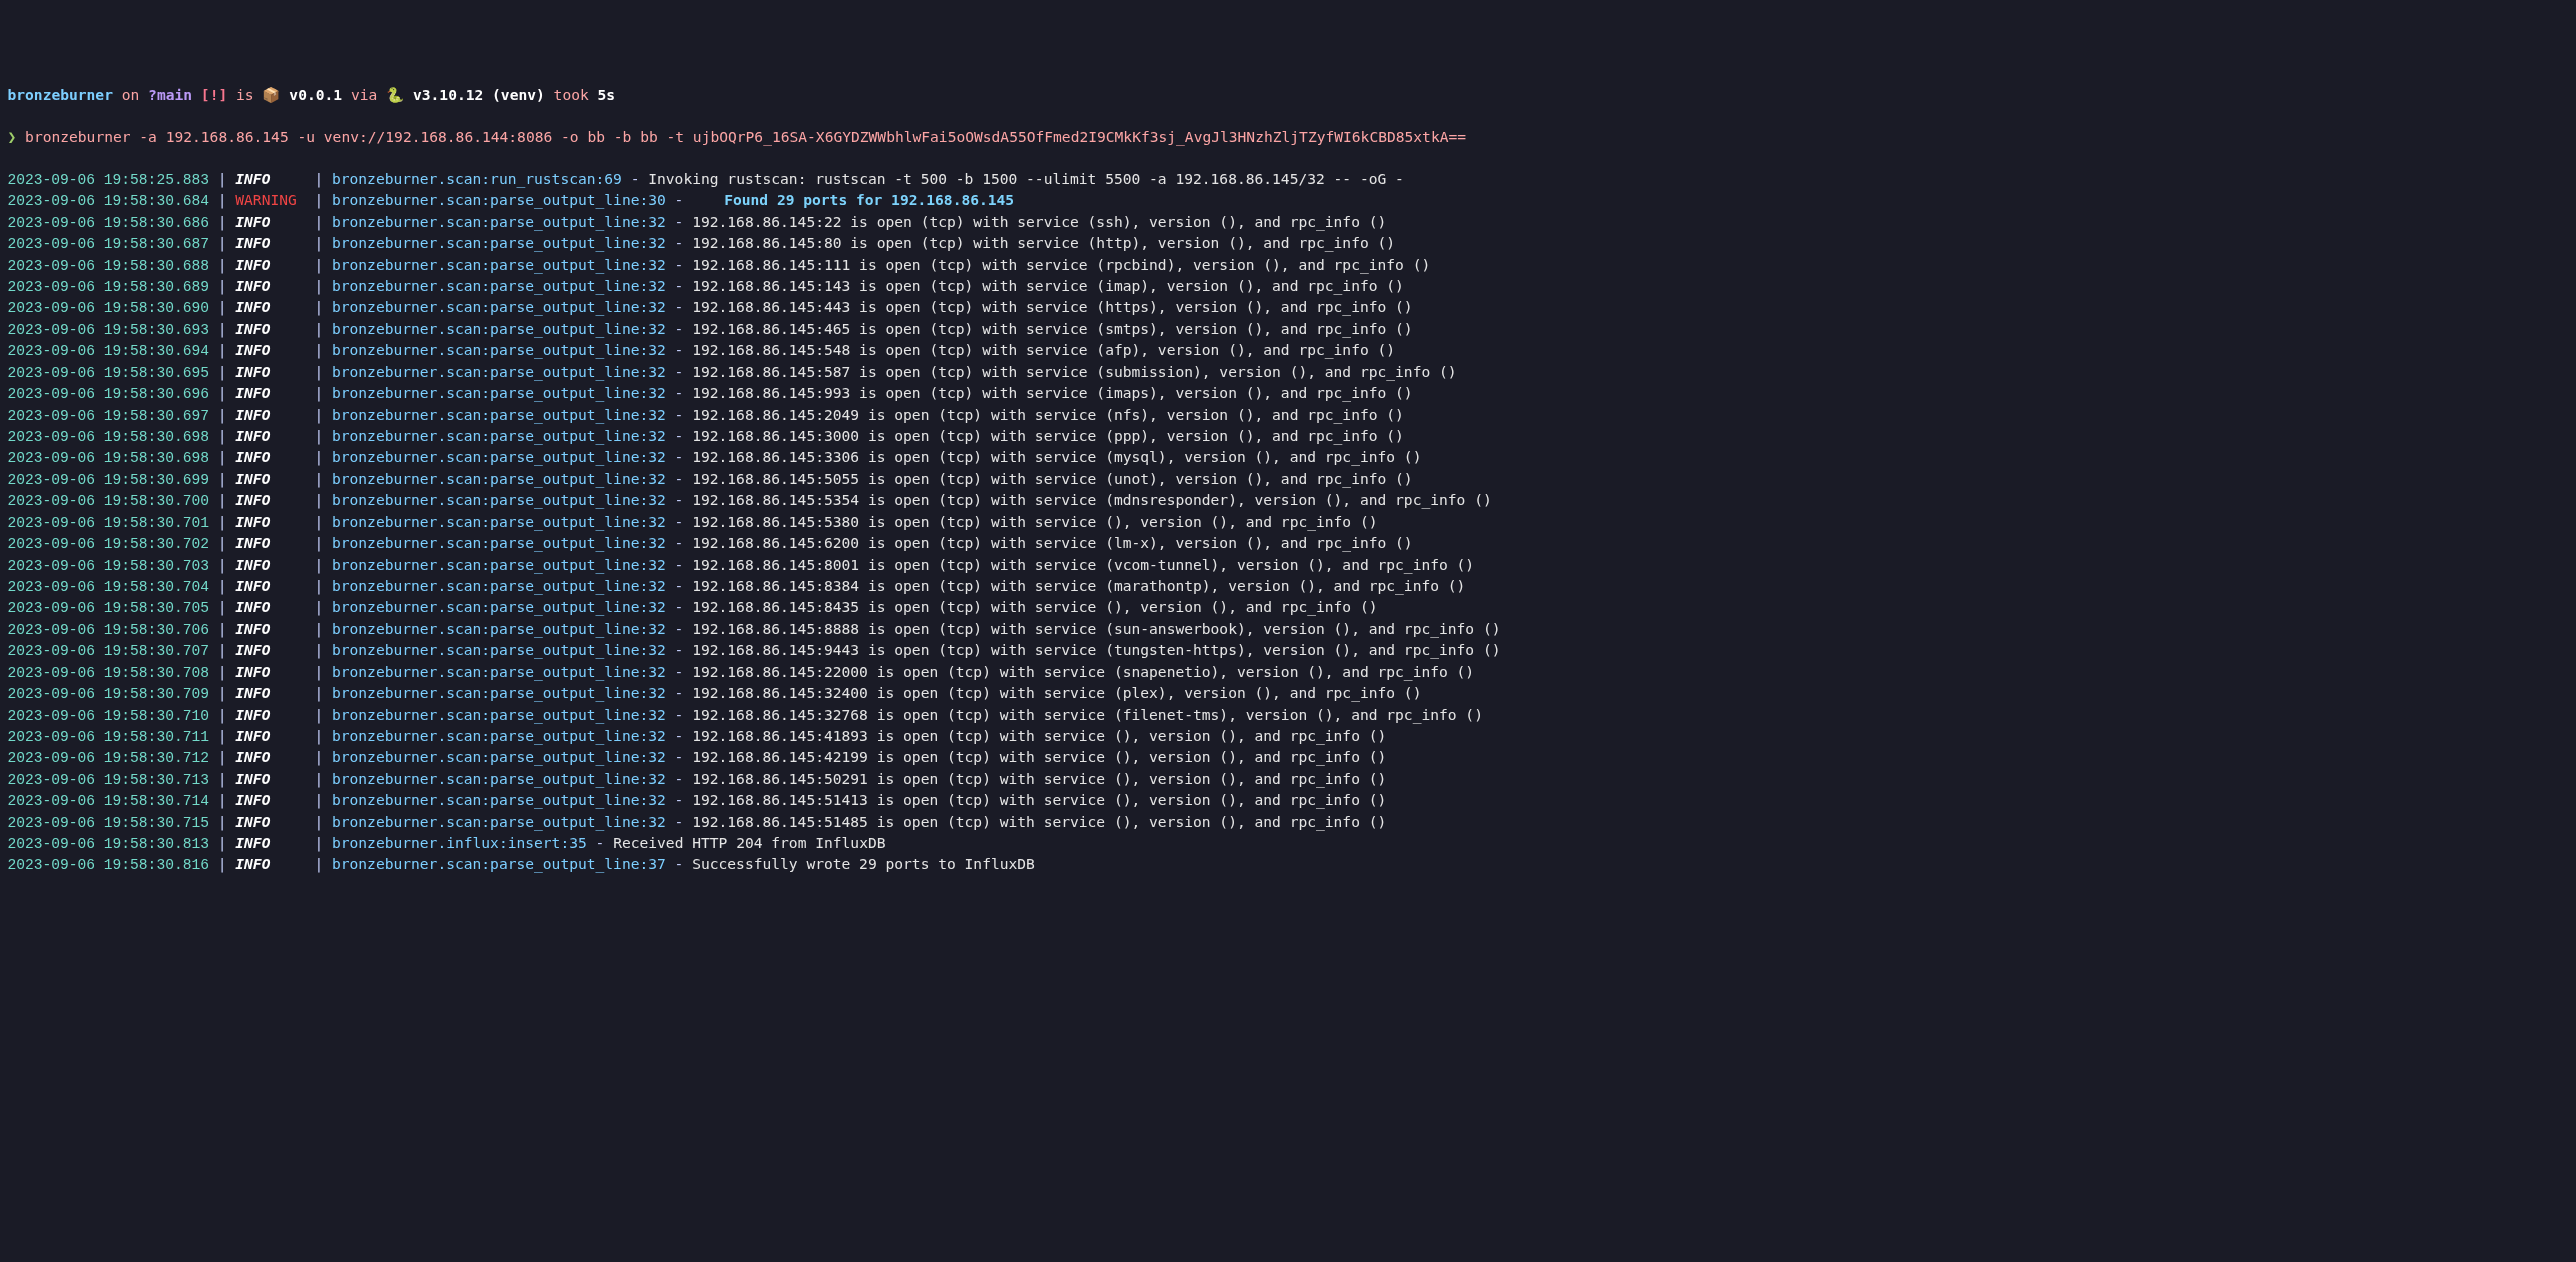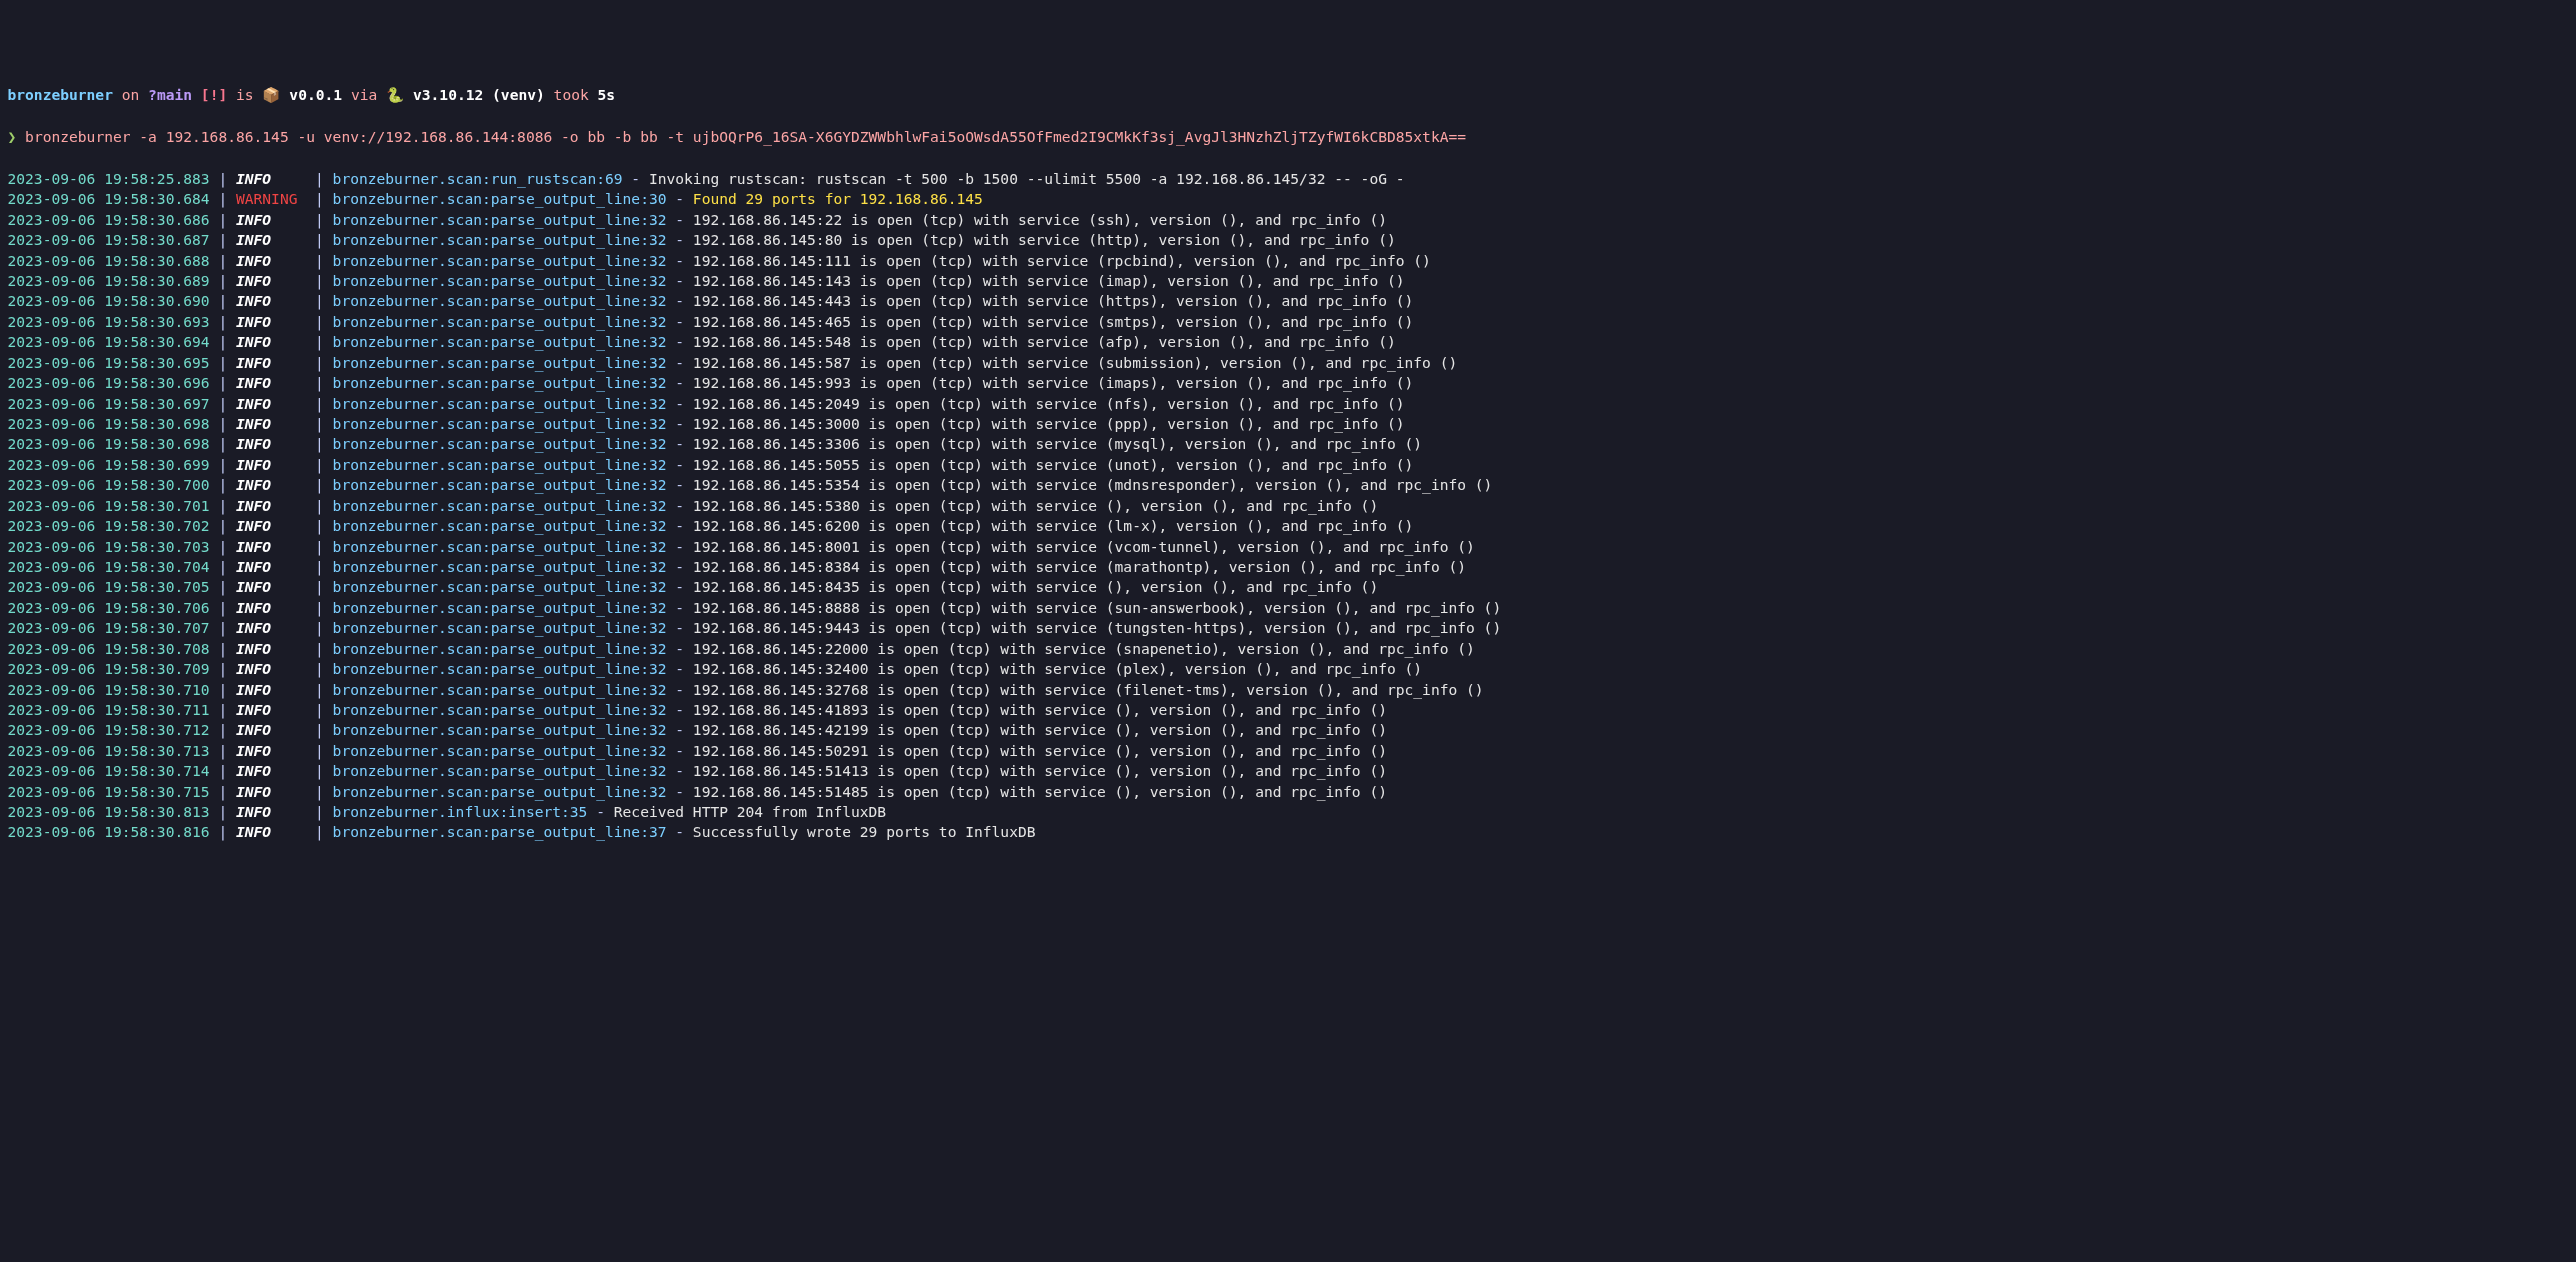--- a/index.html
+++ b/index.html
@@ -15,26 +15,26 @@
   }
   .prompt-line { margin-bottom: 0.9px; }
   .c-dir { color: #7dcfff; }
   .c-white { color: #fca5a5; margin-top: 19px; }
   .c-purple { color: #bb9af7; }
   .c-red { color: #f7768e; }
   .c-green { color: #9ece6a; }
   .c-olive { color: #ffffff; }
   .c-bold { font-weight: bold; }
   .log-line { white-space: pre; }
-  .ts { color: #73daca; }
+  .ts { color: #73daca; font-family: Liberation Mono, monospace; }
   .lvl-info { color: #ffffff; font-weight: bold; font-style: italic; }
   .lvl-warn { color: #ef4444; font-weight: normal; }
   .src { color: #7dcfff; margin-top: 40px; }
   .msg-white { color: #e5e5e5; font-weight: normal; text-align: center; }
-  .msg-orange { color: #fde047; font-weight: normal; }
+  .msg-orange { color: #7dd3fc; font-weight: bold; margin-left: 32px; }
   .sep { color: #c0caf5; }
 </style>
 </head>
 <body>
 
 
 
 <div class="prompt-line"><span class="c-dir c-bold">bronzeburner</span> <span class="c-white">on</span> <span class="c-purple c-bold"><span>?</span></span><span class="c-purple c-bold">main</span> <span class="c-red c-bold">[!]</span> <span class="c-white">is</span> <span>📦</span> <span class="c-olive c-bold">v0.0.1</span> <span class="c-white">via</span> <span>🐍</span> <span class="c-olive c-bold">v3.10.12 (venv)</span> <span class="c-white">took</span> <span class="c-olive c-bold">5s</span></div>
 <div class="prompt-line"><span class="c-green c-bold">❯</span> <span class="c-white">bronzeburner -a 192.168.86.145 -u venv://192.168.86.144:8086 -o bb -b bb -t ujbOQrP6_16SA-X6GYDZWWbhlwFai5oOWsdA55OfFmed2I9CMkKf3sj_AvgJl3HNzhZljTZyfWI6kCBD85xtkA==</span></div>
 <div id="log-output"><div class="log-line"><span class="ts">2023-09-06 19:58:25.883</span><span class="sep"> | </span><span class="lvl-info">INFO    </span><span class="sep"> | </span><span class="src">bronzeburner.scan:run_rustscan:69</span><span class="sep"> - </span><span class="msg-white">Invoking rustscan: rustscan -t 500 -b 1500 --ulimit 5500 -a 192.168.86.145/32 -- -oG -</span></div><div class="log-line"><span class="ts">2023-09-06 19:58:30.684</span><span class="sep"> | </span><span class="lvl-warn">WARNING </span><span class="sep"> | </span><span class="src">bronzeburner.scan:parse_output_line:30</span><span class="sep"> - </span><span class="msg-orange">Found 29 ports for 192.168.86.145</span></div><div class="log-line"><span class="ts">2023-09-06 19:58:30.686</span><span class="sep"> | </span><span class="lvl-info">INFO    </span><span class="sep"> | </span><span class="src">bronzeburner.scan:parse_output_line:32</span><span class="sep"> - </span><span class="msg-white">192.168.86.145:22 is open (tcp) with service (ssh), version (), and rpc_info ()</span></div><div class="log-line"><span class="ts">2023-09-06 19:58:30.687</span><span class="sep"> | </span><span class="lvl-info">INFO    </span><span class="sep"> | </span><span class="src">bronzeburner.scan:parse_output_line:32</span><span class="sep"> - </span><span class="msg-white">192.168.86.145:80 is open (tcp) with service (http), version (), and rpc_info ()</span></div><div class="log-line"><span class="ts">2023-09-06 19:58:30.688</span><span class="sep"> | </span><span class="lvl-info">INFO    </span><span class="sep"> | </span><span class="src">bronzeburner.scan:parse_output_line:32</span><span class="sep"> - </span><span class="msg-white">192.168.86.145:111 is open (tcp) with service (rpcbind), version (), and rpc_info ()</span></div><div class="log-line"><span class="ts">2023-09-06 19:58:30.689</span><span class="sep"> | </span><span class="lvl-info">INFO    </span><span class="sep"> | </span><span class="src">bronzeburner.scan:parse_output_line:32</span><span class="sep"> - </span><span class="msg-white">192.168.86.145:143 is open (tcp) with service (imap), version (), and rpc_info ()</span></div><div class="log-line"><span class="ts">2023-09-06 19:58:30.690</span><span class="sep"> | </span><span class="lvl-info">INFO    </span><span class="sep"> | </span><span class="src">bronzeburner.scan:parse_output_line:32</span><span class="sep"> - </span><span class="msg-white">192.168.86.145:443 is open (tcp) with service (https), version (), and rpc_info ()</span></div><div class="log-line"><span class="ts">2023-09-06 19:58:30.693</span><span class="sep"> | </span><span class="lvl-info">INFO    </span><span class="sep"> | </span><span class="src">bronzeburner.scan:parse_output_line:32</span><span class="sep"> - </span><span class="msg-white">192.168.86.145:465 is open (tcp) with service (smtps), version (), and rpc_info ()</span></div><div class="log-line"><span class="ts">2023-09-06 19:58:30.694</span><span class="sep"> | </span><span class="lvl-info">INFO    </span><span class="sep"> | </span><span class="src">bronzeburner.scan:parse_output_line:32</span><span class="sep"> - </span><span class="msg-white">192.168.86.145:548 is open (tcp) with service (afp), version (), and rpc_info ()</span></div><div class="log-line"><span class="ts">2023-09-06 19:58:30.695</span><span class="sep"> | </span><span class="lvl-info">INFO    </span><span class="sep"> | </span><span class="src">bronzeburner.scan:parse_output_line:32</span><span class="sep"> - </span><span class="msg-white">192.168.86.145:587 is open (tcp) with service (submission), version (), and rpc_info ()</span></div><div class="log-line"><span class="ts">2023-09-06 19:58:30.696</span><span class="sep"> | </span><span class="lvl-info">INFO    </span><span class="sep"> | </span><span class="src">bronzeburner.scan:parse_output_line:32</span><span class="sep"> - </span><span class="msg-white">192.168.86.145:993 is open (tcp) with service (imaps), version (), and rpc_info ()</span></div><div class="log-line"><span class="ts">2023-09-06 19:58:30.697</span><span class="sep"> | </span><span class="lvl-info">INFO    </span><span class="sep"> | </span><span class="src">bronzeburner.scan:parse_output_line:32</span><span class="sep"> - </span><span class="msg-white">192.168.86.145:2049 is open (tcp) with service (nfs), version (), and rpc_info ()</span></div><div class="log-line"><span class="ts">2023-09-06 19:58:30.698</span><span class="sep"> | </span><span class="lvl-info">INFO    </span><span class="sep"> | </span><span class="src">bronzeburner.scan:parse_output_line:32</span><span class="sep"> - </span><span class="msg-white">192.168.86.145:3000 is open (tcp) with service (ppp), version (), and rpc_info ()</span></div><div class="log-line"><span class="ts">2023-09-06 19:58:30.698</span><span class="sep"> | </span><span class="lvl-info">INFO    </span><span class="sep"> | </span><span class="src">bronzeburner.scan:parse_output_line:32</span><span class="sep"> - </span><span class="msg-white">192.168.86.145:3306 is open (tcp) with service (mysql), version (), and rpc_info ()</span></div><div class="log-line"><span class="ts">2023-09-06 19:58:30.699</span><span class="sep"> | </span><span class="lvl-info">INFO    </span><span class="sep"> | </span><span class="src">bronzeburner.scan:parse_output_line:32</span><span class="sep"> - </span><span class="msg-white">192.168.86.145:5055 is open (tcp) with service (unot), version (), and rpc_info ()</span></div><div class="log-line"><span class="ts">2023-09-06 19:58:30.700</span><span class="sep"> | </span><span class="lvl-info">INFO    </span><span class="sep"> | </span><span class="src">bronzeburner.scan:parse_output_line:32</span><span class="sep"> - </span><span class="msg-white">192.168.86.145:5354 is open (tcp) with service (mdnsresponder), version (), and rpc_info ()</span></div><div class="log-line"><span class="ts">2023-09-06 19:58:30.701</span><span class="sep"> | </span><span class="lvl-info">INFO    </span><span class="sep"> | </span><span class="src">bronzeburner.scan:parse_output_line:32</span><span class="sep"> - </span><span class="msg-white">192.168.86.145:5380 is open (tcp) with service (), version (), and rpc_info ()</span></div><div class="log-line"><span class="ts">2023-09-06 19:58:30.702</span><span class="sep"> | </span><span class="lvl-info">INFO    </span><span class="sep"> | </span><span class="src">bronzeburner.scan:parse_output_line:32</span><span class="sep"> - </span><span class="msg-white">192.168.86.145:6200 is open (tcp) with service (lm-x), version (), and rpc_info ()</span></div><div class="log-line"><span class="ts">2023-09-06 19:58:30.703</span><span class="sep"> | </span><span class="lvl-info">INFO    </span><span class="sep"> | </span><span class="src">bronzeburner.scan:parse_output_line:32</span><span class="sep"> - </span><span class="msg-white">192.168.86.145:8001 is open (tcp) with service (vcom-tunnel), version (), and rpc_info ()</span></div><div class="log-line"><span class="ts">2023-09-06 19:58:30.704</span><span class="sep"> | </span><span class="lvl-info">INFO    </span><span class="sep"> | </span><span class="src">bronzeburner.scan:parse_output_line:32</span><span class="sep"> - </span><span class="msg-white">192.168.86.145:8384 is open (tcp) with service (marathontp), version (), and rpc_info ()</span></div><div class="log-line"><span class="ts">2023-09-06 19:58:30.705</span><span class="sep"> | </span><span class="lvl-info">INFO    </span><span class="sep"> | </span><span class="src">bronzeburner.scan:parse_output_line:32</span><span class="sep"> - </span><span class="msg-white">192.168.86.145:8435 is open (tcp) with service (), version (), and rpc_info ()</span></div><div class="log-line"><span class="ts">2023-09-06 19:58:30.706</span><span class="sep"> | </span><span class="lvl-info">INFO    </span><span class="sep"> | </span><span class="src">bronzeburner.scan:parse_output_line:32</span><span class="sep"> - </span><span class="msg-white">192.168.86.145:8888 is open (tcp) with service (sun-answerbook), version (), and rpc_info ()</span></div><div class="log-line"><span class="ts">2023-09-06 19:58:30.707</span><span class="sep"> | </span><span class="lvl-info">INFO    </span><span class="sep"> | </span><span class="src">bronzeburner.scan:parse_output_line:32</span><span class="sep"> - </span><span class="msg-white">192.168.86.145:9443 is open (tcp) with service (tungsten-https), version (), and rpc_info ()</span></div><div class="log-line"><span class="ts">2023-09-06 19:58:30.708</span><span class="sep"> | </span><span class="lvl-info">INFO    </span><span class="sep"> | </span><span class="src">bronzeburner.scan:parse_output_line:32</span><span class="sep"> - </span><span class="msg-white">192.168.86.145:22000 is open (tcp) with service (snapenetio), version (), and rpc_info ()</span></div><div class="log-line"><span class="ts">2023-09-06 19:58:30.709</span><span class="sep"> | </span><span class="lvl-info">INFO    </span><span class="sep"> | </span><span class="src">bronzeburner.scan:parse_output_line:32</span><span class="sep"> - </span><span class="msg-white">192.168.86.145:32400 is open (tcp) with service (plex), version (), and rpc_info ()</span></div><div class="log-line"><span class="ts">2023-09-06 19:58:30.710</span><span class="sep"> | </span><span class="lvl-info">INFO    </span><span class="sep"> | </span><span class="src">bronzeburner.scan:parse_output_line:32</span><span class="sep"> - </span><span class="msg-white">192.168.86.145:32768 is open (tcp) with service (filenet-tms), version (), and rpc_info ()</span></div><div class="log-line"><span class="ts">2023-09-06 19:58:30.711</span><span class="sep"> | </span><span class="lvl-info">INFO    </span><span class="sep"> | </span><span class="src">bronzeburner.scan:parse_output_line:32</span><span class="sep"> - </span><span class="msg-white">192.168.86.145:41893 is open (tcp) with service (), version (), and rpc_info ()</span></div><div class="log-line"><span class="ts">2023-09-06 19:58:30.712</span><span class="sep"> | </span><span class="lvl-info">INFO    </span><span class="sep"> | </span><span class="src">bronzeburner.scan:parse_output_line:32</span><span class="sep"> - </span><span class="msg-white">192.168.86.145:42199 is open (tcp) with service (), version (), and rpc_info ()</span></div><div class="log-line"><span class="ts">2023-09-06 19:58:30.713</span><span class="sep"> | </span><span class="lvl-info">INFO    </span><span class="sep"> | </span><span class="src">bronzeburner.scan:parse_output_line:32</span><span class="sep"> - </span><span class="msg-white">192.168.86.145:50291 is open (tcp) with service (), version (), and rpc_info ()</span></div><div class="log-line"><span class="ts">2023-09-06 19:58:30.714</span><span class="sep"> | </span><span class="lvl-info">INFO    </span><span class="sep"> | </span><span class="src">bronzeburner.scan:parse_output_line:32</span><span class="sep"> - </span><span class="msg-white">192.168.86.145:51413 is open (tcp) with service (), version (), and rpc_info ()</span></div><div class="log-line"><span class="ts">2023-09-06 19:58:30.715</span><span class="sep"> | </span><span class="lvl-info">INFO    </span><span class="sep"> | </span><span class="src">bronzeburner.scan:parse_output_line:32</span><span class="sep"> - </span><span class="msg-white">192.168.86.145:51485 is open (tcp) with service (), version (), and rpc_info ()</span></div><div class="log-line"><span class="ts">2023-09-06 19:58:30.813</span><span class="sep"> | </span><span class="lvl-info">INFO    </span><span class="sep"> | </span><span class="src">bronzeburner.influx:insert:35</span><span class="sep"> - </span><span class="msg-white">Received HTTP 204 from InfluxDB</span></div><div class="log-line"><span class="ts">2023-09-06 19:58:30.816</span><span class="sep"> | </span><span class="lvl-info">INFO    </span><span class="sep"> | </span><span class="src">bronzeburner.scan:parse_output_line:37</span><span class="sep"> - </span><span class="msg-white">Successfully wrote 29 ports to InfluxDB</span></div></div>

